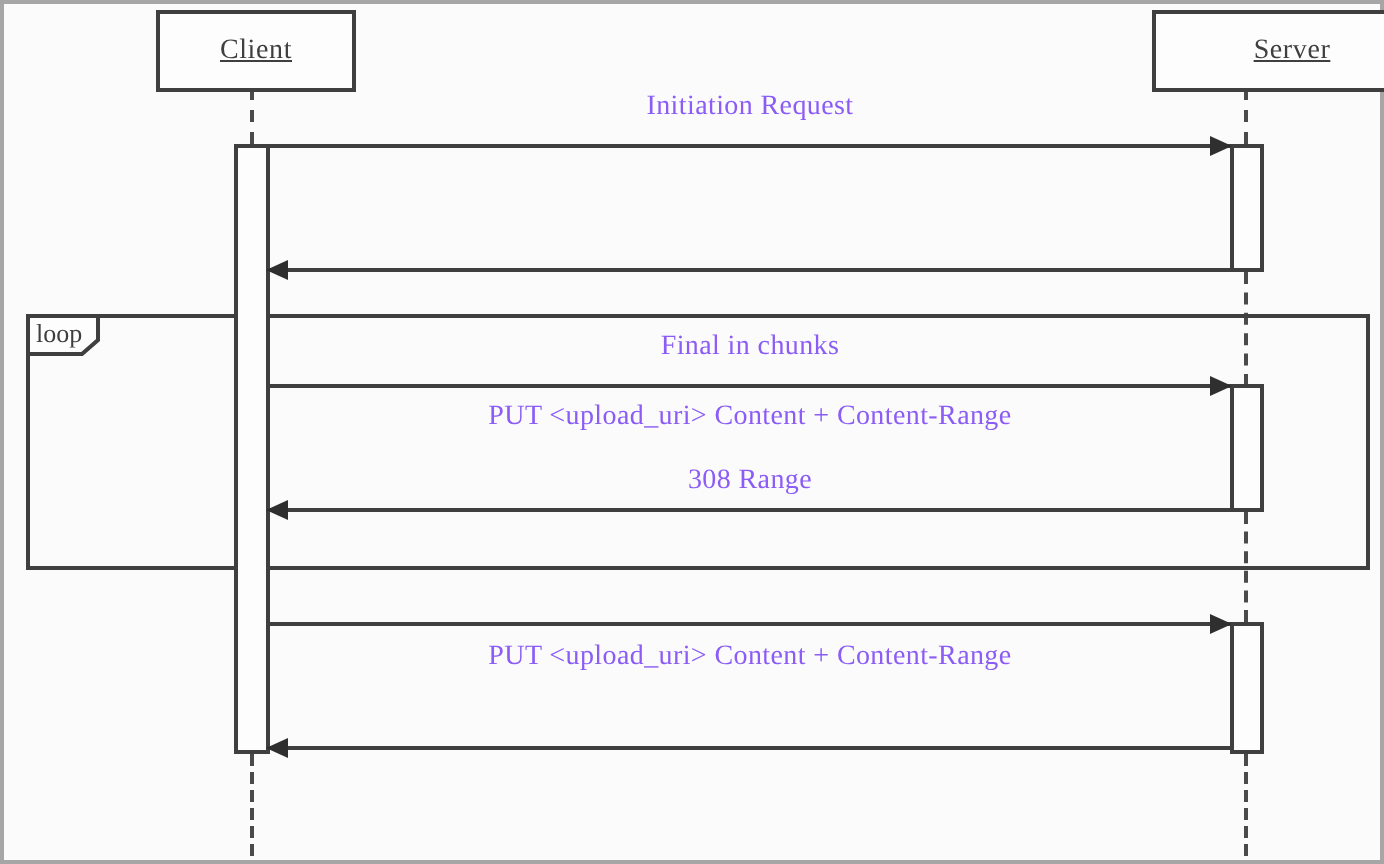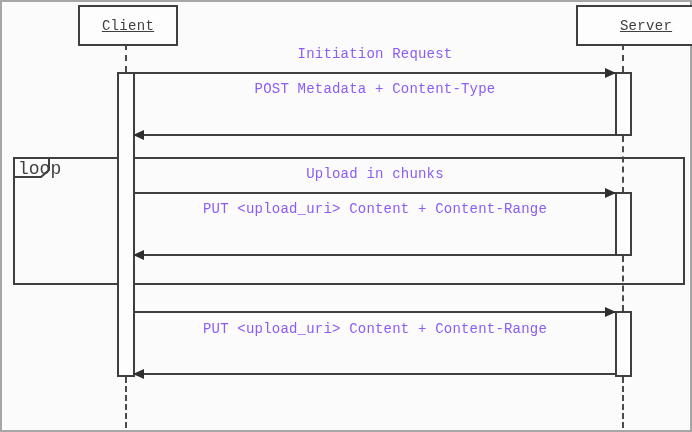--- a/index.html
+++ b/index.html
@@ -1,19 +1,19 @@
 <!DOCTYPE html>
 <html><head>
 <meta charset="utf-8">
 <style>
   html,body{margin:0;padding:0;background:#fff;}
   .stage{
     position:relative;width:692px;height:432px;background:#fbfbfb;
     box-shadow: inset 0 0 0 2px #a6a6a6;
-    font-family:Liberation Mono, monospace;color:#3f3f3f;overflow:hidden;
+    font-family:Liberation Serif, serif;color:#3f3f3f;overflow:hidden;
   }
   
   .actor{
     position:absolute;top:5px;width:96px;height:37px;background:#fdfdfd;
     border:2px solid #3f3f3f;display:flex;align-items:center;justify-content:center;
     z-index:6;
   }
   .actor span{font-size:14px;text-decoration:underline;letter-spacing:.3px;}
   #actor-client{left:78px;}
   #actor-server{left:576px;padding-left:20px;}
@@ -25,21 +25,21 @@
   #ll-s2{left:622px;top:136px;height:57px;}
   #ll-s3{left:622px;top:256px;height:55px;}
   #ll-s4{left:622px;top:377px;height:51px;}
   
   #loop-frame{
     position:absolute;left:13px;top:157px;width:668px;height:124px;
     border:2px solid #3f3f3f;z-index:2;background:transparent;
   }
   #loop-pentagon{position:absolute;left:13px;top:157px;z-index:5;}
   #loop-label{
-    position:absolute;left:18px;top:159px;font-size:18px;z-index:6;
+    position:absolute;left:18px;top:159px;font-size:13px;z-index:6;
   }
   
   .bar{position:absolute;background:#fdfdfd;border:2px solid #3f3f3f;box-sizing:border-box;z-index:3;}
   #bar-client{left:117px;top:72px;width:18px;height:305px;}
   #bar-s1{left:615px;top:72px;width:17px;height:64px;}
   #bar-s2{left:615px;top:192px;width:17px;height:64px;}
   #bar-s3{left:615px;top:311px;width:17px;height:66px;}
   
   .mline{position:absolute;left:135px;width:480px;height:0;border-top:2px solid #3f3f3f;z-index:4;}
   #m1r{top:72px;} #m1s{top:134px;}
@@ -98,20 +98,20 @@
   <div class="mline" id="m3s"></div>
 
   <div class="ah ah-right" id="ah1r"></div>
   <div class="ah ah-left" id="ah1l"></div>
   <div class="ah ah-right" id="ah2r"></div>
   <div class="ah ah-left" id="ah2l"></div>
   <div class="ah ah-right" id="ah3r"></div>
   <div class="ah ah-left" id="ah3l"></div>
 
   <div class="lbl" id="t1">Initiation Request</div>
-  <div class="lbl" id="q1">POST Metadata + Content-Type</div>
 
-  <div class="lbl" id="t2">Upload in chunks</div>
+  <div class="lbl" id="t2">Final in chunks</div>
   <div class="lbl" id="q2">PUT &lt;upload_uri&gt; Content + Content-Range</div>
+  <div class="lbl" id="p2">308 Range</div>
 
   <div class="lbl" id="q3">PUT &lt;upload_uri&gt; Content + Content-Range</div>
 
 </div>
 
 </body></html>

